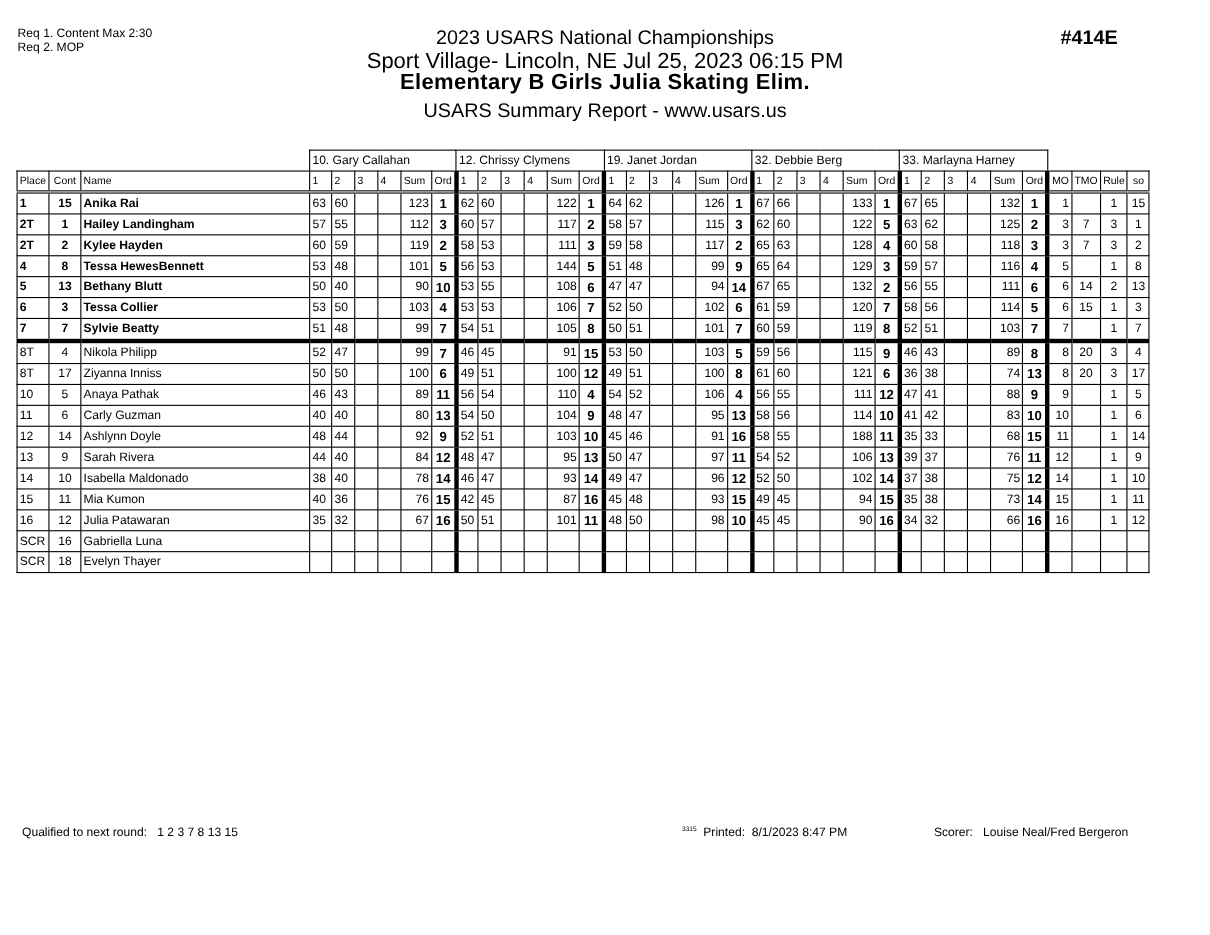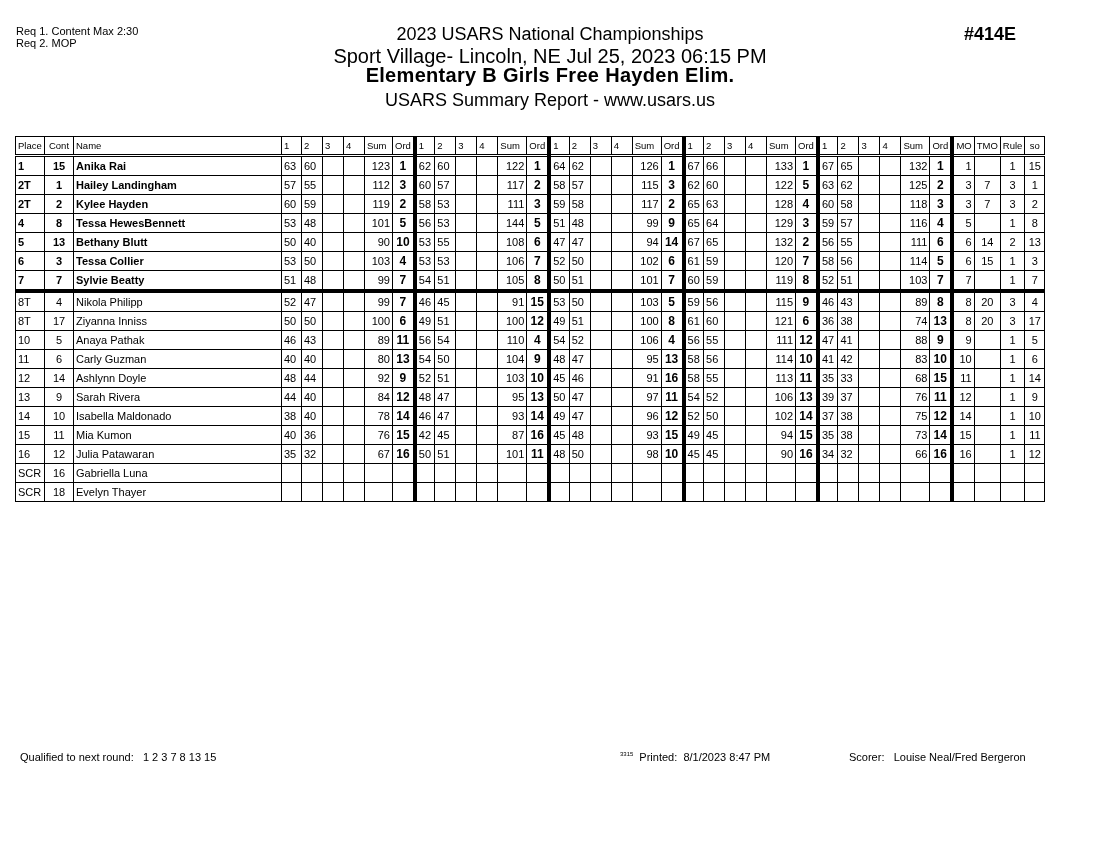--- a/index.html
+++ b/index.html
@@ -37,21 +37,21 @@
 <body>
 
 <div class="req">
   <div>Req  1.  Content Max 2:30</div>
   <div>Req  2.  MOP</div>
 </div>
 <div class="event-no">#414E</div>
 
 <div class="hdr h1">2023 USARS National Championships</div>
 <div class="hdr h2">Sport Village- Lincoln, NE  Jul 25, 2023  06:15 PM</div>
-<div class="hdr h3">Elementary B Girls Free Hayden Elim.</div>
+<div class="hdr h3">Elementary B Girls Julia Skating Elim.</div>
 <div class="hdr h4">USARS Summary Report - www.usars.us</div>
 
 <table class="res">
   <colgroup>
     <col style="width:29px">
       <col style="width:29px">
       <col style="width:208px">
     <col style="width:20px">
       <col style="width:21px">
       <col style="width:21px">
@@ -81,20 +81,29 @@
       <col style="width:21px">
       <col style="width:21px">
       <col style="width:29px">
       <col style="width:20px">
     <col style="width:22px">
       <col style="width:26px">
       <col style="width:24px">
       <col style="width:20px">
   </colgroup>
   <tbody id="tbody">
+    <tr class="judge-row">
+      <td class="blank" colspan="3"></td>
+      <td class="jname" colspan="6">10.  Gary Callahan</td>
+      <td class="jname" colspan="6">12.  Chrissy Clymens</td>
+      <td class="jname" colspan="6">19.  Janet Jordan</td>
+      <td class="jname" colspan="6">32.  Debbie Berg</td>
+      <td class="jname" colspan="6">33.  Marlayna Harney</td>
+      <td class="blank" colspan="4"></td>
+    </tr>
     <tr class="colhdr" id="colhdr">
         <td>Place</td>
         <td class="cont">Cont</td>
         <td>Name</td>
         <td class="num">1</td>
         <td class="num">2</td>
         <td class="num">3</td>
         <td class="num">4</td>
         <td>Sum</td>
         <td class="ord" style="font-weight: normal; font-size: 9.5px;">Ord</td>
@@ -575,21 +584,21 @@
         <td class="num">45</td>
         <td class="num">46</td>
         <td class="num"></td>
         <td class="num"></td>
         <td class="sum">91</td>
         <td class="ord">16</td>
         <td class="num">58</td>
         <td class="num">55</td>
         <td class="num"></td>
         <td class="num"></td>
-        <td class="sum">113</td>
+        <td class="sum">188</td>
         <td class="ord">11</td>
         <td class="num">35</td>
         <td class="num">33</td>
         <td class="num"></td>
         <td class="num"></td>
         <td class="sum">68</td>
         <td class="ord">15</td>
         <td class="mo">11</td>
         <td class="tmo"></td>
         <td class="rule">1</td>

